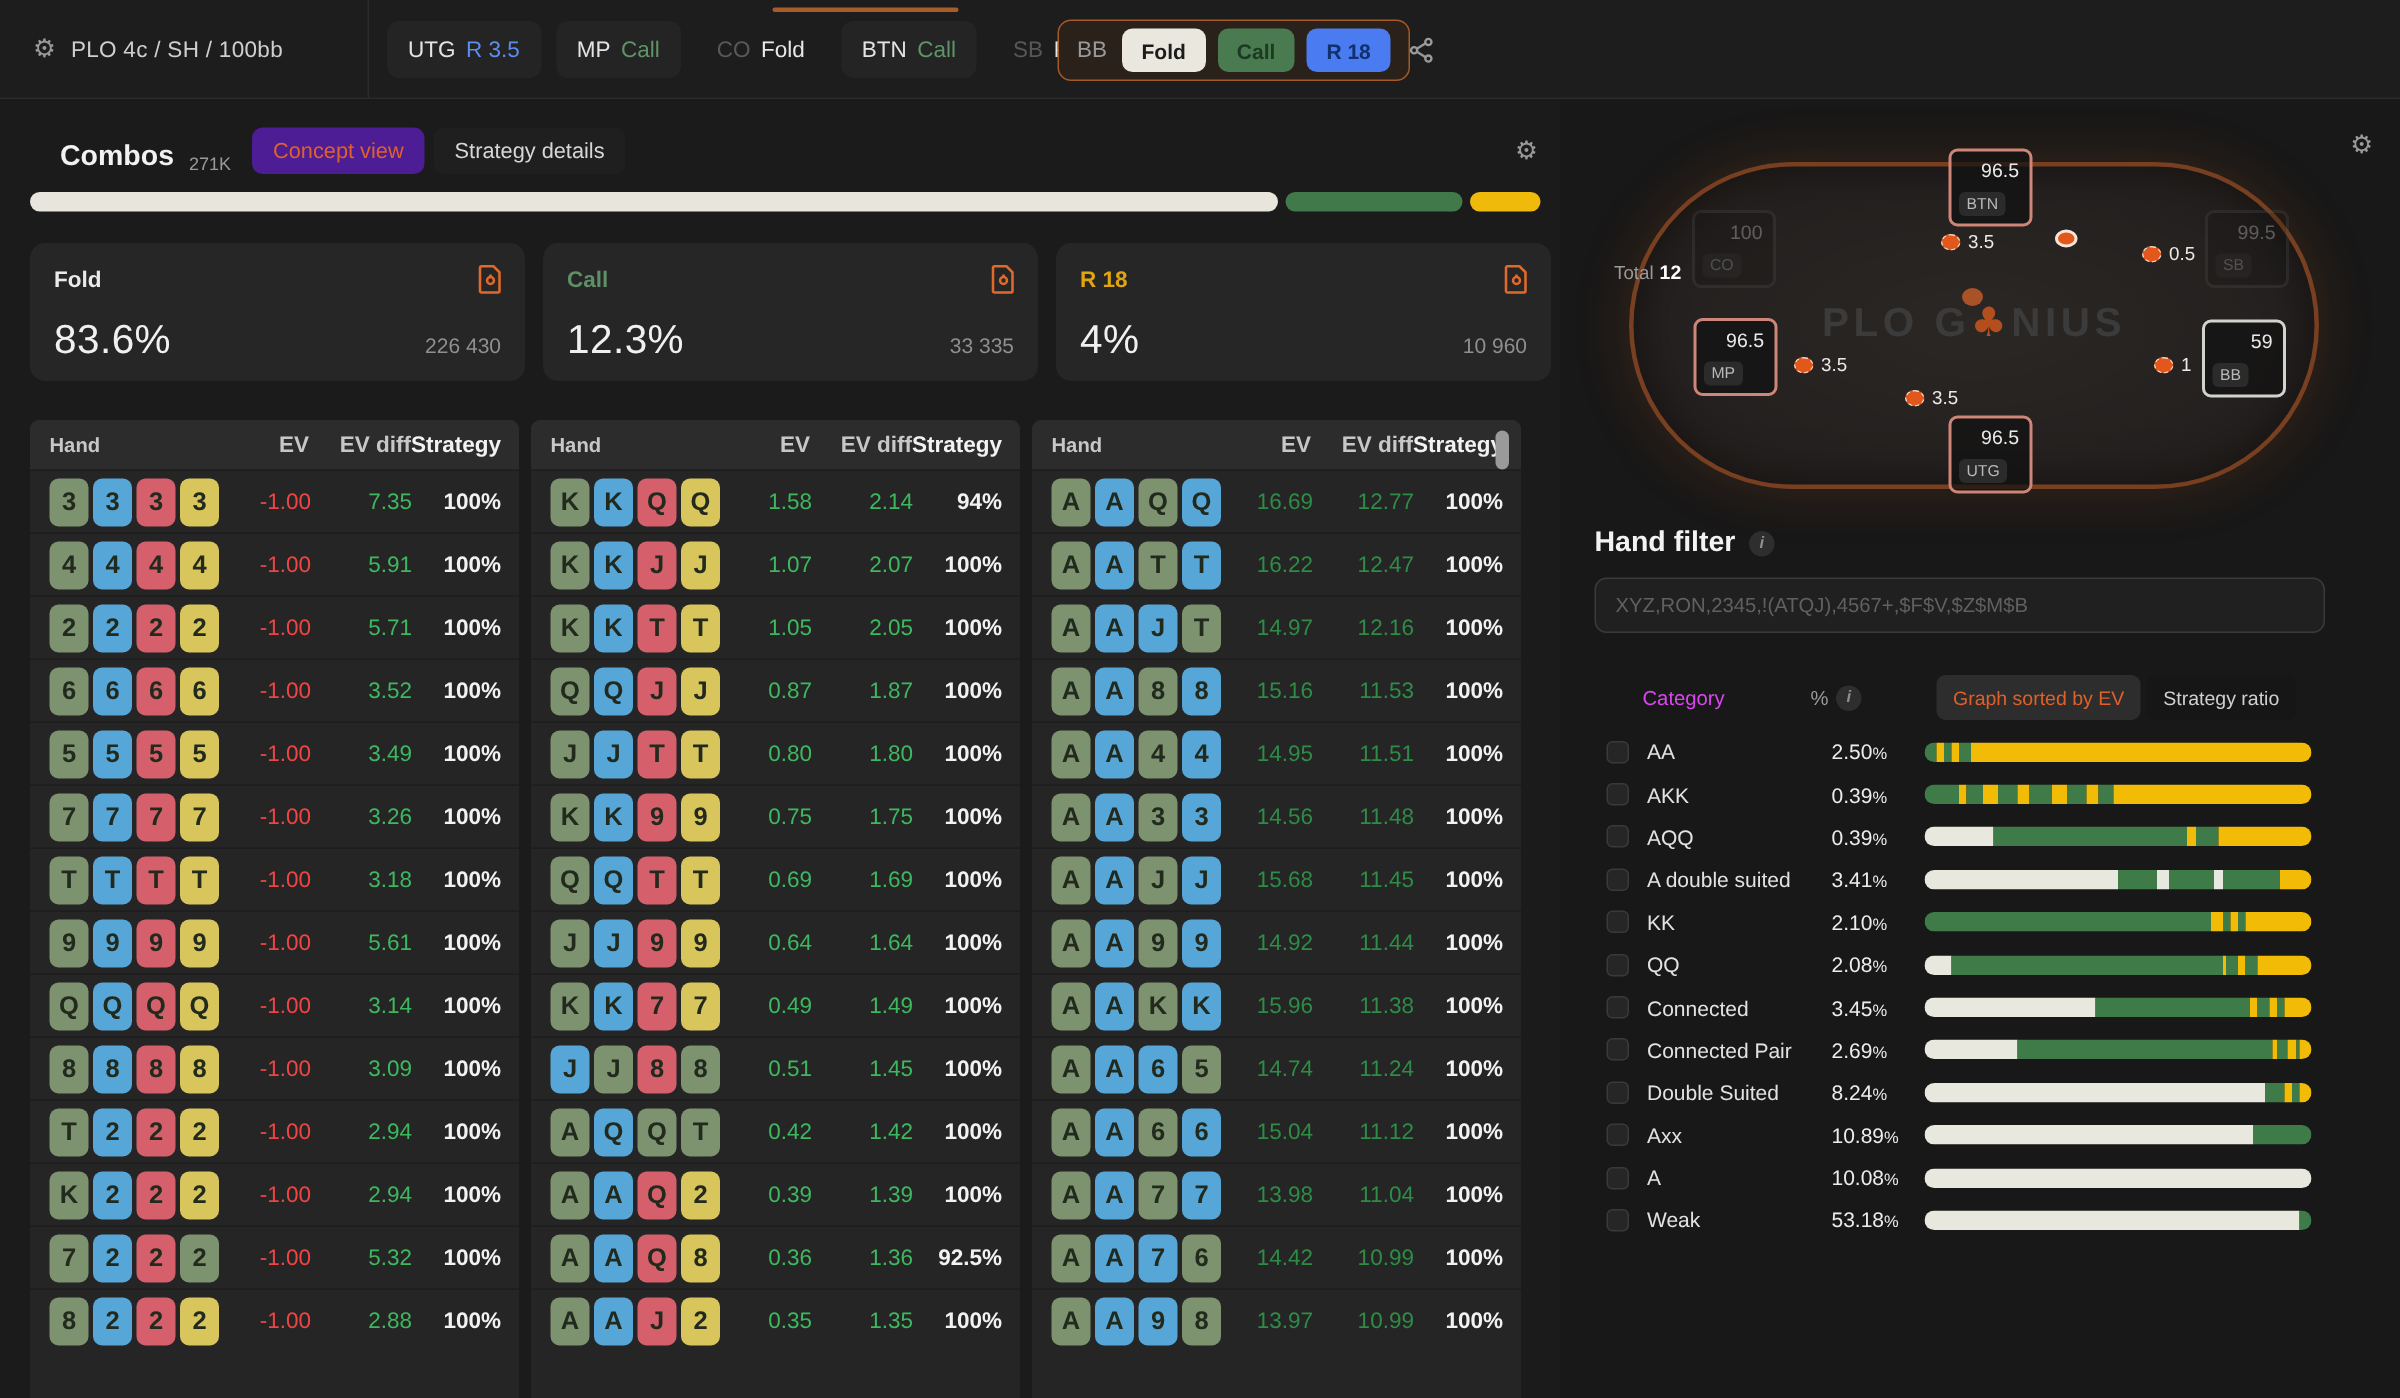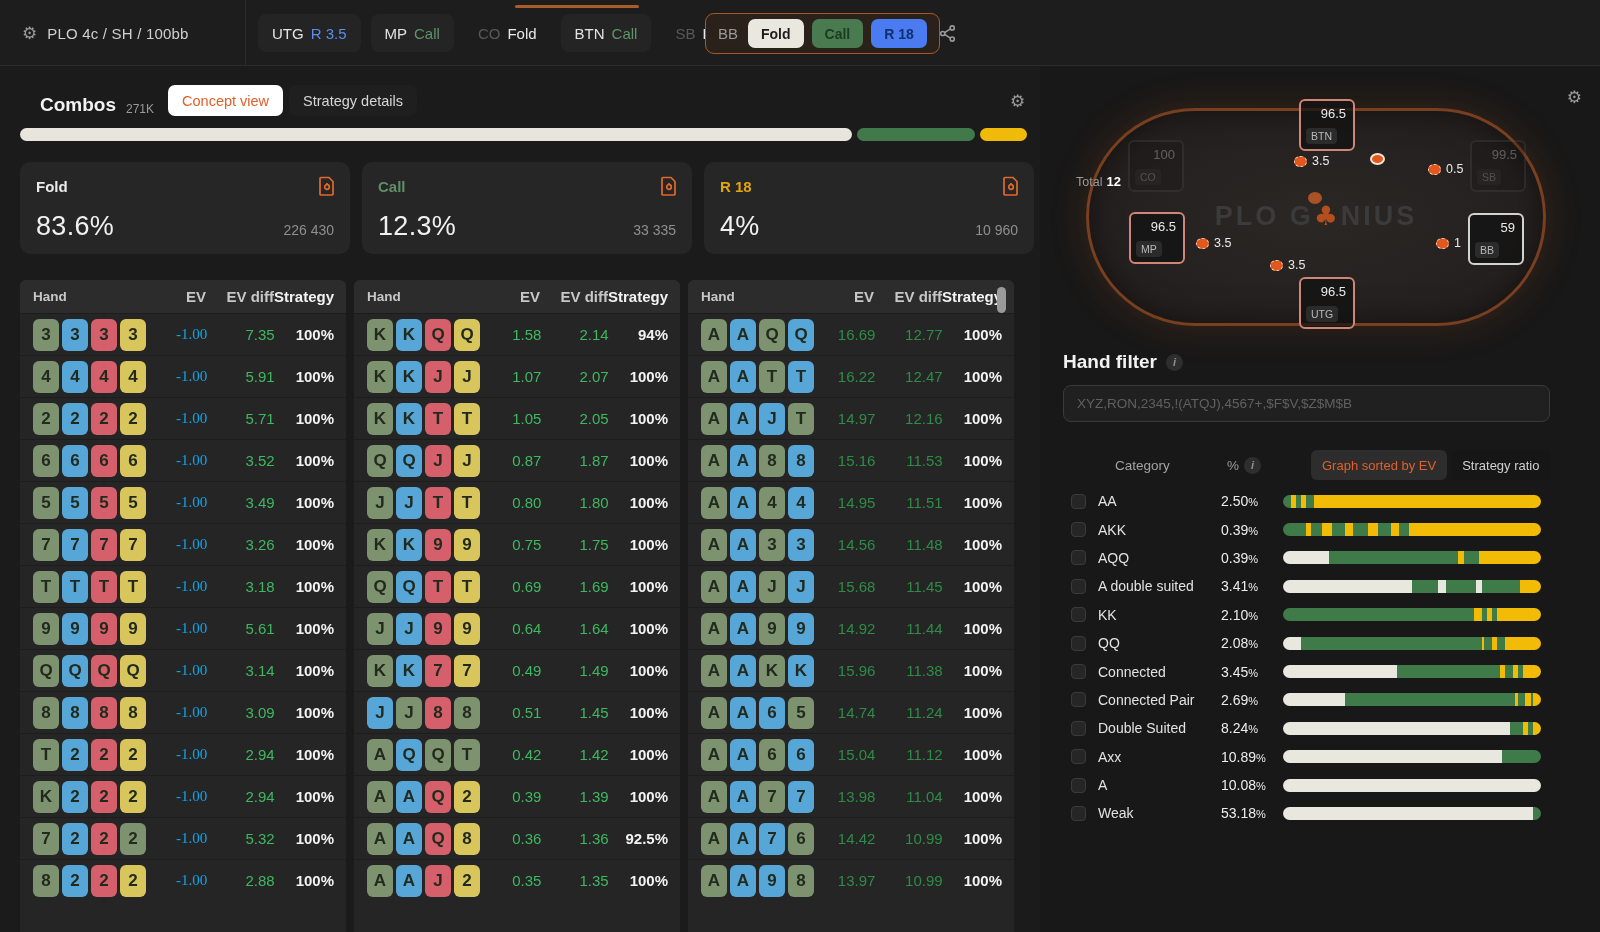--- a/index.html
+++ b/index.html
@@ -27,21 +27,21 @@
   .bb-btn.call { background:#4a7b50; color:#1b3a22; }
   .bb-btn.raise { background:#4a7bf0; color:#10306e; }
   .share-ic { position:absolute; left:938px; top:24px; cursor:pointer; }
 
   
   .main-left { position:absolute; left:0; top:67px; width:1040px; height:865px; background:#1b1b1b; }
   .combos-row { position:absolute; left:40px; top:18px; display:flex; align-items:flex-end; gap:14px; }
   .combos-title { font-size:19px; font-weight:bold; color:#f2f2f2; }
   .combos-count { font-size:12px; color:#9a9a9a; margin-left:-4px; }
   .ctab { height:31px; padding:0 14px; display:flex; align-items:center; border-radius:7px; font-size:14.5px; cursor:pointer; }
-  .ctab.active { background:#ffffff; color:#e0602a; }
+  .ctab.active { background:#4c1d95; color:#e0602a; }
   .ctab.idle { background:#1f1f1f; color:#d6d6d6; }
   .combos-gear { position:absolute; left:1010px; top:24px; }
   .progress { position:absolute; left:20px; top:61px; width:1015px; height:13px; display:flex; gap:5px; }
   .progress > div { height:13px; border-radius:7px; }
 
   .cards-row { position:absolute; left:20px; top:95px; width:1015px; display:flex; gap:12px; }
   .stat-card { width:330px; height:92px; background:#262626; border-radius:10px; position:relative; padding:16px 16px; }
   .sc-label { font-size:15px; font-weight:bold; }
   .sc-pct { position:absolute; left:16px; bottom:12px; font-size:27px; color:#f0f0f0; letter-spacing:.3px; }
   .sc-count { position:absolute; right:16px; bottom:16px; font-size:14px; color:#8f8f8f; }
@@ -51,21 +51,21 @@
   .tablewrap { position:absolute; left:20px; top:213px; width:1015px; height:652px; display:flex; gap:8px; }
   .tgroup { width:326px; background:#252525; border-radius:6px 6px 0 0; overflow:hidden; }
   .thead { height:33px; background:#2c2c2c; display:flex; align-items:center; font-size:13.5px; font-weight:bold; color:#c7c7c7; }
   .trow { height:42px; display:flex; align-items:center; border-top:1px solid #1d1d1d; cursor:pointer; }
   .c-hand { flex:1 1 auto; padding-left:13px; display:flex; gap:3px; align-items:center; }
   .c-ev { width:62px; text-align:right; font-size:15px; }
   .c-diff { width:68px; text-align:right; font-size:15px; }
   .c-strat { width:72px; text-align:right; padding-right:12px; font-size:15px; color:#f2f2f2; font-weight:bold; }
   .card { width:26px; height:32px; border-radius:6px; display:flex; align-items:center; justify-content:center; font-size:17px; font-weight:bold; color:#222a1e; }
   .suit-g { background:#7d936f; } .suit-b { background:#56a7d8; } .suit-r { background:#d5606b; } .suit-y { background:#d8c55c; }
-  .ev-red { color:#0ea5e9;font-family:Liberation Serif, serif; } .ev-green { color:#3eb85f; } .ev-dim { color:#2e8c46; }
+  .ev-red { color:#ef4444; } .ev-green { color:#3eb85f; } .ev-dim { color:#2e8c46; }
   .vscroll { position:absolute; left:997px; top:220px; width:9px; height:26px; background:#9a9a9a; border-radius:5px; cursor:pointer; }
 
   
   .rpanel { position:absolute; left:1040px; top:67px; width:560px; height:865px; background:#181818; }
   .rp-gear { position:absolute; right:18px; top:20px; }
   .ptable { position:absolute; left:36px; top:29px; width:480px; height:240px; }
   .oval { position:absolute; left:10px; top:12px; width:460px; height:218px; border-radius:120px; background:radial-gradient(ellipse at center,#2b2724 0%,#252120 60%,#221e1c 100%); box-shadow:0 0 38px rgba(205,95,30,.18), inset 0 0 30px rgba(0,0,0,.5); border:3px solid rgba(190,90,35,.55); filter:blur(.2px); }
   .seat { position:absolute; width:56px; height:52px; background:rgba(18,18,18,.72); border:2px solid #cd8677; border-radius:6px; padding:5px 6px; cursor:pointer; }
   .seat .stack { position:absolute; right:7px; top:5px; font-size:13px; color:#e9e9e9; }
   .seat .pos { position:absolute; left:5px; bottom:5px; font-size:10.5px; color:#b9b9b9; background:#2b2b2b; border-radius:4px; padding:2px 5px; }
@@ -79,21 +79,21 @@
   .logo { position:absolute; left:0; top:104px; width:480px; text-align:center; font-size:27px; font-weight:bold; letter-spacing:3px; color:#3b3b3b; }
   .logo .suit { color:#b34f1f; font-family:"DejaVu Sans",sans-serif; }
   .logo-chip { position:absolute; left:232px; top:96px; width:14px; height:12px; border-radius:50%; background:#c05a28; opacity:.85; }
 
   .hf-title { position:absolute; left:23px; top:284px; display:flex; align-items:center; gap:9px; font-size:19px; font-weight:bold; color:#f2f2f2; }
   .info { width:17px; height:17px; border-radius:50%; background:#2e2e2e; color:#8f8f8f; font-size:11px; display:inline-flex; align-items:center; justify-content:center; font-style:italic; font-weight:bold; }
   .hf-input { position:absolute; left:23px; top:318px; width:487px; height:37px; background:#202020; border:1px solid #3a3a3a; border-radius:8px; color:#e0e0e0; font-size:13.5px; padding:0 13px; font-family:"Liberation Sans",sans-serif; }
   .hf-input::placeholder { color:#606060; }
 
   .cat-head { position:absolute; left:23px; top:383px; width:505px; height:30px; display:flex; align-items:center; }
-  .cat-head .ch-cat { margin-left:52px; width:112px; color:#a3a3a3; font-size:13.5px; }
+  .cat-head .ch-cat { margin-left:32px; width:112px; color:#d946ef; font-size:13.5px; }
   .cat-head .ch-pct { color:#9a9a9a; font-size:13.5px; display:flex; gap:5px; align-items:center; width:84px; }
   .gbtn { height:30px; padding:0 11px; display:flex; align-items:center; font-size:13px; border-radius:6px; cursor:pointer; }
   .gbtn.active { background:#2d2d2d; color:#e0602a; }
   .gbtn.idle { background:#161616; color:#d0d0d0; margin-left:4px; }
   .cats { position:absolute; left:23px; top:420px; width:512px; }
   .cat-row { height:28.4px; display:flex; align-items:center; }
   .cbox { width:15px; height:15px; border-radius:4px; background:#262626; border:1px solid #3a3a3a; margin:0 12px 0 8px; cursor:pointer; }
   .cat-label { width:123px; font-size:14px; color:#e2e2e2; }
   .cat-pct { width:62px; font-size:14px; color:#ececec; }
   .cat-pct small { font-size:11px; }

